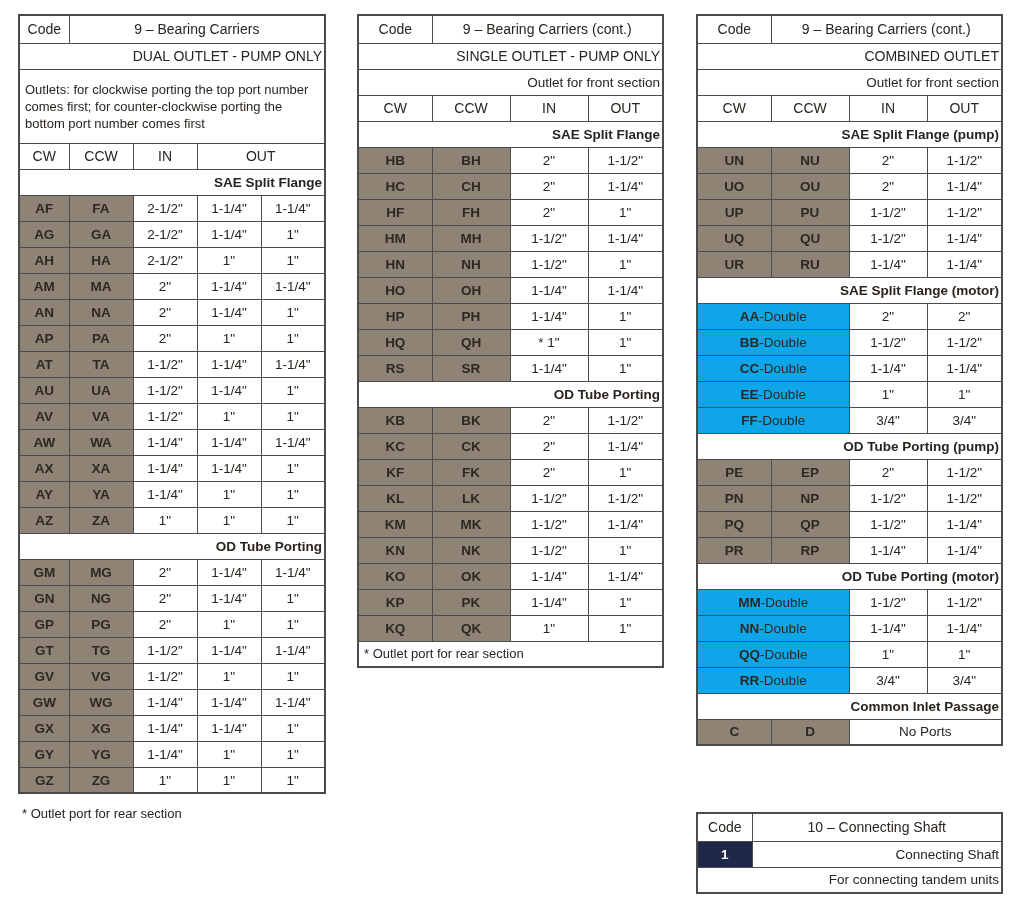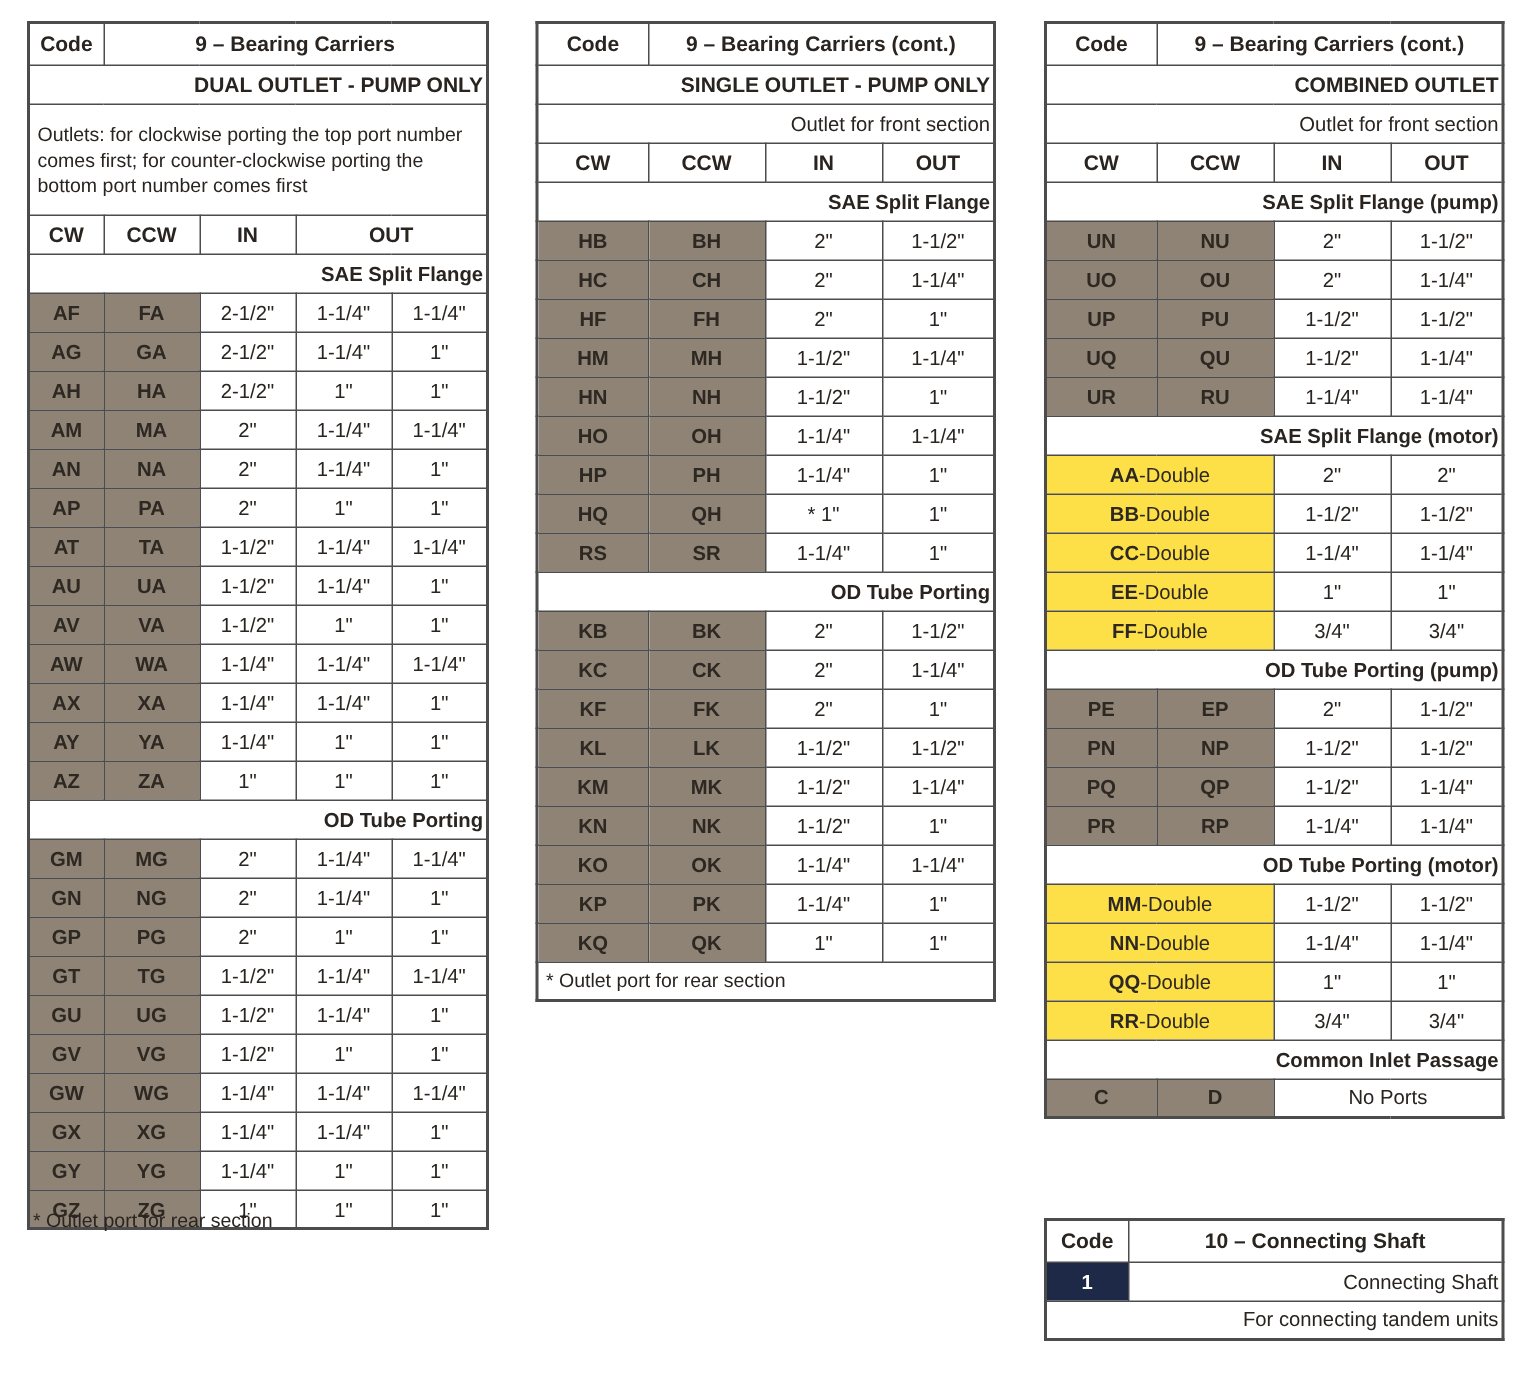--- a/index.html
+++ b/index.html
@@ -3,25 +3,25 @@
 <meta charset="utf-8">
 <style>
   *{box-sizing:border-box;margin:0;padding:0}
   html,body{background:#ffffff}
   body{width:1024px;height:919px;position:relative;font-family:"Liberation Sans",sans-serif;color:#29241f}
   .page{position:absolute;inset:0;background:#ffffff}
   table.grid{border-collapse:collapse;table-layout:fixed;position:absolute;background:#ffffff;border:2px solid #4c4c4c}
   .grid td{border:1.5px solid #4c4c4c;height:26px;text-align:center;vertical-align:middle;
            font-size:13.5px;font-weight:400;padding:0 2px;overflow:hidden}
   .grid td.h28{height:28px}
-  .grid td.bold{font-weight:700;font-size:14px}
+  .grid td.bold{font-weight:400;font-size:14px}
   .grid td.left{text-align:right;padding-left:5px}
   .grid td.sect{text-align:right;padding-left:5px;font-weight:700;font-size:13.5px}
   .grid td.shaded{background:#8e8375;font-weight:700;color:#2d2822;font-size:13.5px}
-  .grid td.dbl{background:#fde047;color:#2d2822;font-weight:400}
+  .grid td.dbl{background:#0ea5e9;color:#2d2822;font-weight:400}
   .grid td.dbl b{font-weight:700}
   .grid td.navy{background:#1e2947;color:#ffffff;font-weight:700}
   .grid td.note{font-size:13px;line-height:1.32;text-align:left;padding:11px 5px;font-weight:400;height:56px}
   .grid td.fn{text-align:left;padding-left:5px;font-weight:400;font-size:13px}
   .footnote-out{position:absolute;left:22px;top:806px;font-size:13px;font-weight:400}
 </style>
 </head>
 <body>
 
 <div class="page">
@@ -172,27 +172,20 @@
           <td>1"</td>
         </tr>
         <tr>
           <td class="shaded">GT</td>
           <td class="shaded">TG</td>
           <td>1-1/2"</td>
           <td>1-1/4"</td>
           <td>1-1/4"</td>
         </tr>
         <tr>
-          <td class="shaded">GU</td>
-          <td class="shaded">UG</td>
-          <td>1-1/2"</td>
-          <td>1-1/4"</td>
-          <td>1"</td>
-        </tr>
-        <tr>
           <td class="shaded">GV</td>
           <td class="shaded">VG</td>
           <td>1-1/2"</td>
           <td>1"</td>
           <td>1"</td>
         </tr>
         <tr>
           <td class="shaded">GW</td>
           <td class="shaded">WG</td>
           <td>1-1/4"</td>

